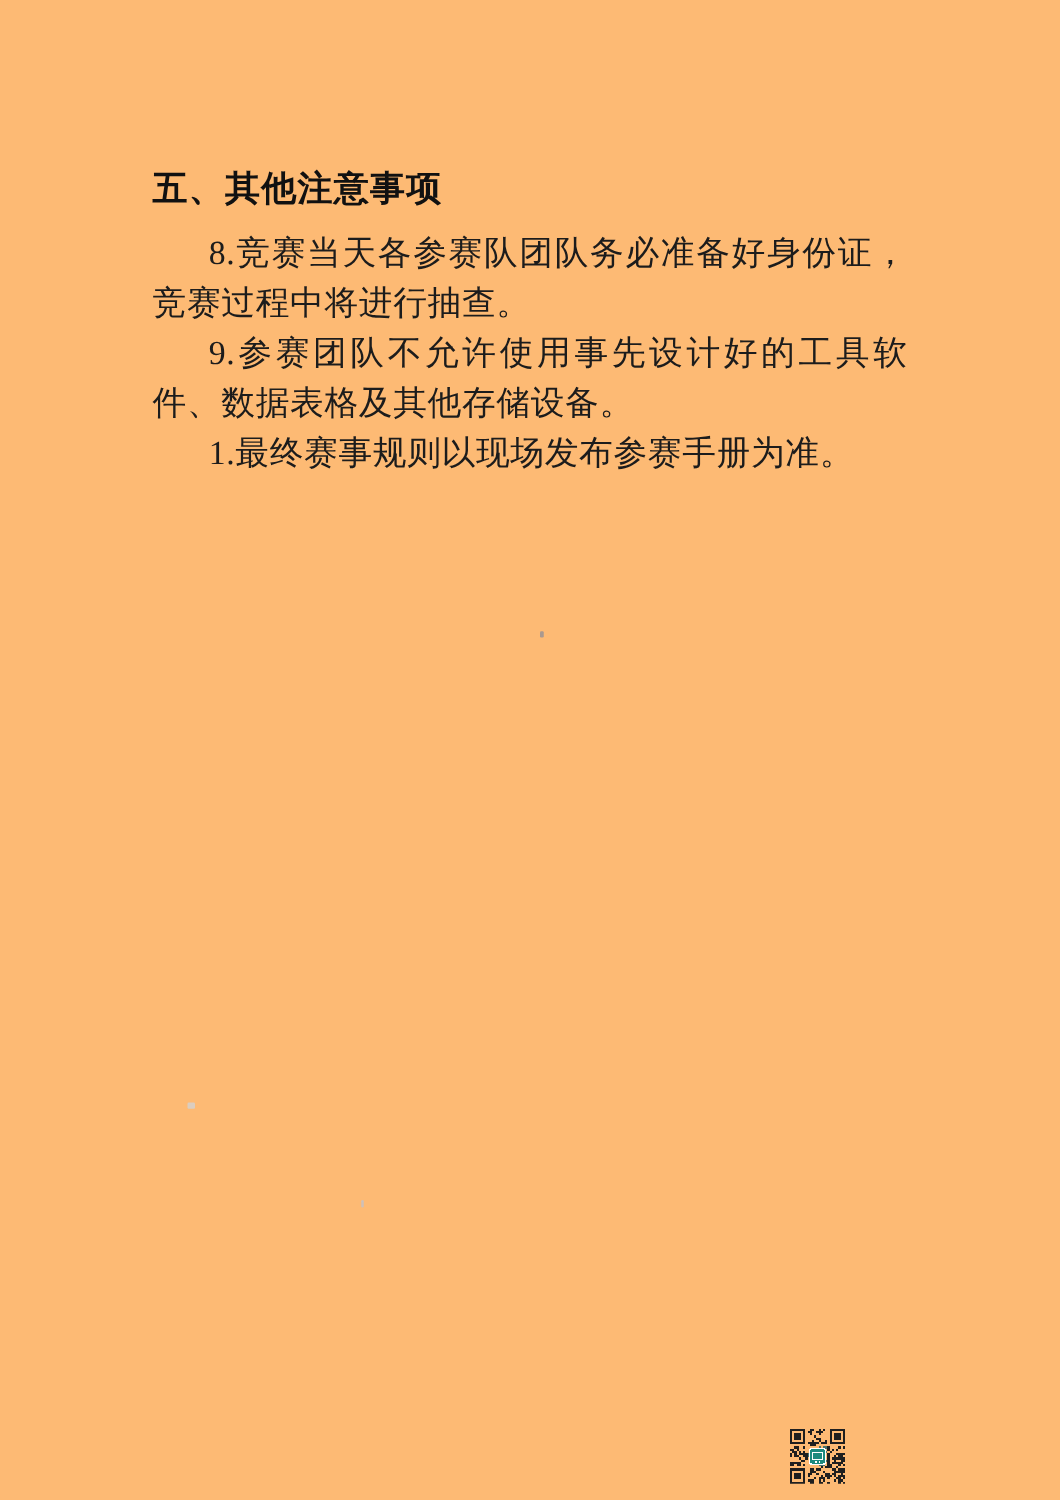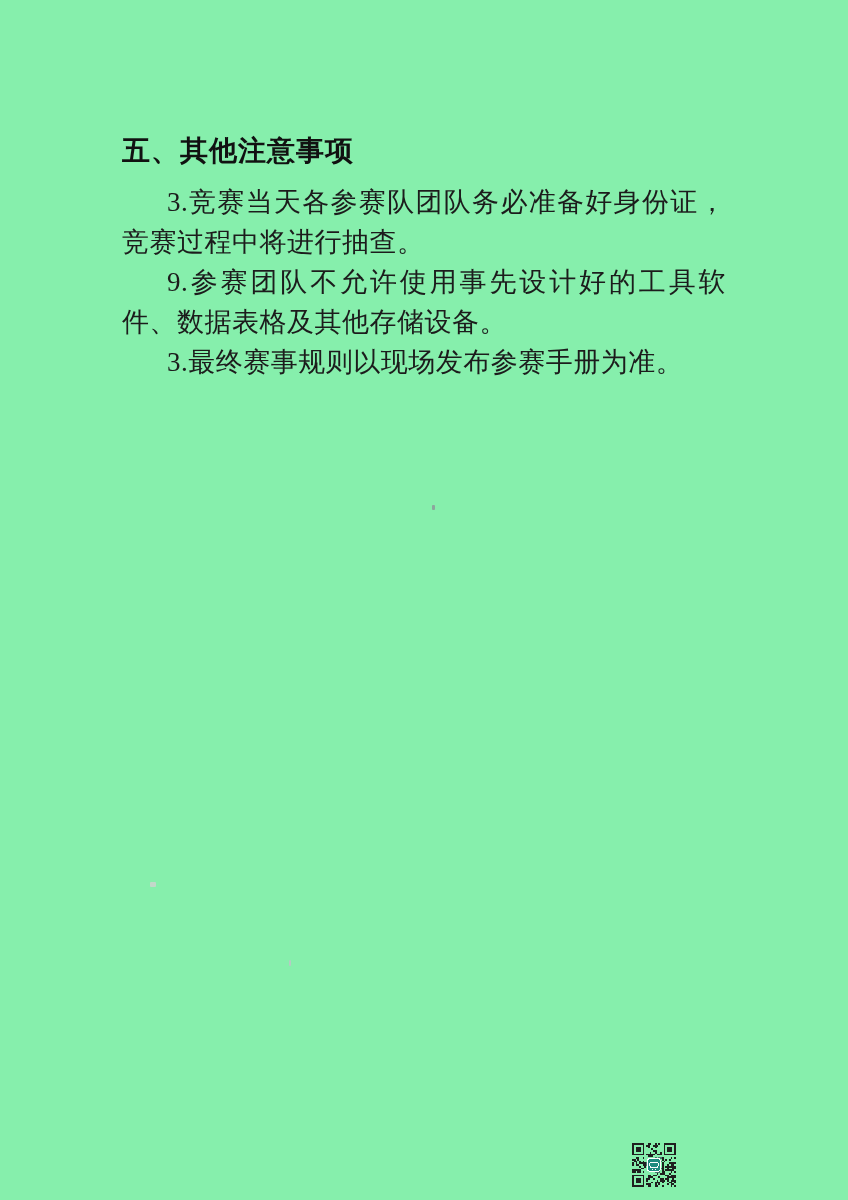--- a/index.html
+++ b/index.html
@@ -4,21 +4,21 @@
 <style>
   html, body {
     margin: 0;
     padding: 0;
     background: #ffffff;
   }
   .page {
     position: relative;
     width: 848px;
     height: 1200px;
-    background: #86efac;
+    background: #fdba74;
     overflow: hidden;
     font-family: "Liberation Serif", "DejaVu Serif", serif;
     color: #1c1c1c;
   }
   .content {
     position: absolute;
     left: 122px;
     top: 134px;
     width: 604px;
   }
@@ -61,23 +61,23 @@
   .speck-2 { left: 150px; top: 882px; width: 6px; height: 5px; background: #d2d2d2; opacity: 0.8; }
   .speck-3 { left: 289px; top: 960px; width: 2px; height: 6px; background: #c2c2cb; opacity: 0.8; }
 </style>
 </head>
 <body>
 
 <div class="page">
 
   <div class="content">
     <h1 class="doc-heading">五、其他注意事项</h1>
-    <p class="doc-para">3.竞赛当天各参赛队团队务必准备好身份证，竞赛过程中将进行抽查。</p>
+    <p class="doc-para">8.竞赛当天各参赛队团队务必准备好身份证，竞赛过程中将进行抽查。</p>
     <p class="doc-para">9.参赛团队不允许使用事先设计好的工具软件、数据表格及其他存储设备。</p>
-    <p class="doc-para">3.最终赛事规则以现场发布参赛手册为准。</p>
+    <p class="doc-para">1.最终赛事规则以现场发布参赛手册为准。</p>
   </div>
 
   <span class="speck speck-1"></span>
   <span class="speck speck-2"></span>
   <span class="speck speck-3"></span>
 
   <div class="qr-wrap">
     <svg viewBox="0 0 25 25" xmlns="http://www.w3.org/2000/svg">
         <rect x="9" y="0" width="1" height="1" fill="#1f1f1f"></rect>
         <rect x="10" y="0" width="1" height="1" fill="#1f1f1f"></rect>

